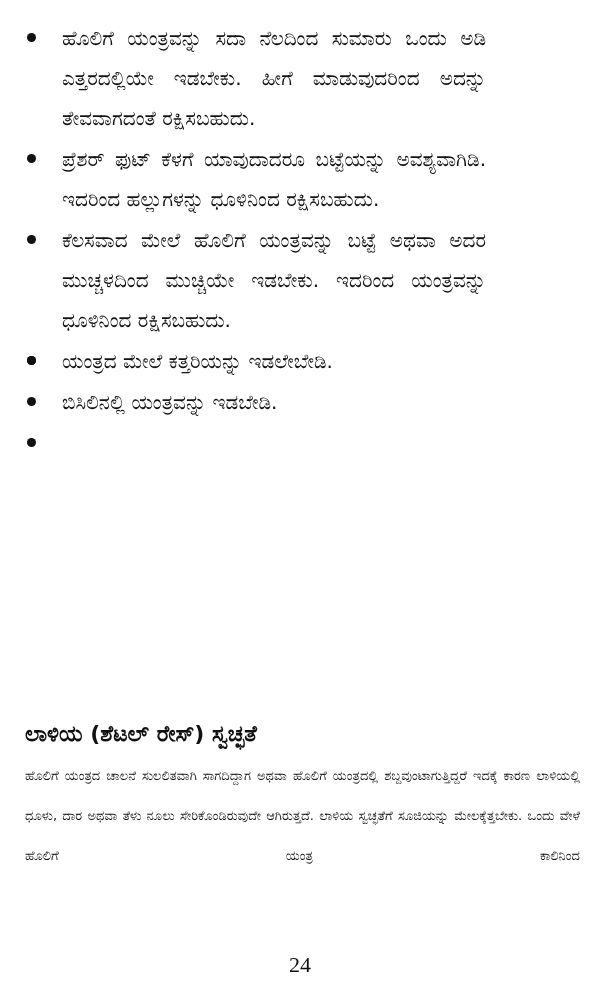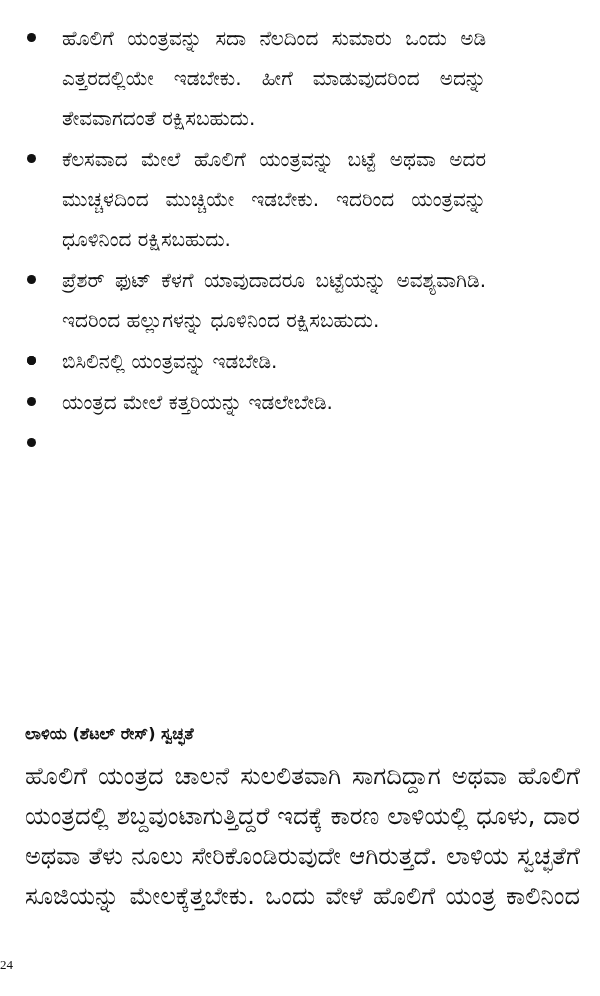--- a/index.html
+++ b/index.html
@@ -46,75 +46,75 @@
       top: 15px;
       width: 9px;
       height: 9px;
       border-radius: 50%;
       background: #111111;
     }
     .section-heading {
       position: absolute;
       left: 25px;
       top: 714px;
-      font-size: 16px;
+      font-size: 22px;
       font-weight: bold;
       line-height: 40px;
       margin: 0;
     }
     .section-body {
       position: absolute;
       left: 25px;
       top: 756px;
       width: 555px;
-      font-size: 24px;
+      font-size: 13px;
       line-height: 40px;
       margin: 0;
       text-align: justify;
       text-align-last: justify;
     }
     .page-number {
       position: absolute;
       left: 0;
       width: 600px;
       top: 955px;
-      text-align: left;
+      text-align: center;
       font-family: "Liberation Serif", serif;
-      font-size: 13px;
+      font-size: 22px;
       line-height: 20px;
     }
   </style>
 </head>
 <body>
 
 <div class="page">
 
   <ul class="bullets">
     <li class="bullet-item">
       <span class="bullet-dot"></span>
       <span>ಹೊಲಿಗೆ ಯಂತ್ರವನ್ನು ಸದಾ ನೆಲದಿಂದ ಸುಮಾರು ಒಂದು ಅಡಿ ಎತ್ತರದಲ್ಲಿಯೇ ಇಡಬೇಕು. ಹೀಗೆ ಮಾಡುವುದರಿಂದ ಅದನ್ನು ತೇವವಾಗದಂತೆ ರಕ್ಷಿಸಬಹುದು.</span>
     </li>
     <li class="bullet-item">
       <span class="bullet-dot"></span>
-      <span>ಕೆಲಸವಾದ ಮೇಲೆ ಹೊಲಿಗೆ ಯಂತ್ರವನ್ನು ಬಟ್ಟೆ ಅಥವಾ ಅದರ ಮುಚ್ಚಳದಿಂದ ಮುಚ್ಚಿಯೇ ಇಡಬೇಕು. ಇದರಿಂದ ಯಂತ್ರವನ್ನು ಧೂಳಿನಿಂದ ರಕ್ಷಿಸಬಹುದು.</span>
+      <span>ಪ್ರೆಶರ್ ಫುಟ್ ಕೆಳಗೆ ಯಾವುದಾದರೂ ಬಟ್ಟೆಯನ್ನು ಅವಶ್ಯವಾಗಿಡಿ. ಇದರಿಂದ ಹಲ್ಲುಗಳನ್ನು ಧೂಳಿನಿಂದ ರಕ್ಷಿಸಬಹುದು.</span>
     </li>
     <li class="bullet-item">
       <span class="bullet-dot"></span>
-      <span>ಪ್ರೆಶರ್ ಫುಟ್ ಕೆಳಗೆ ಯಾವುದಾದರೂ ಬಟ್ಟೆಯನ್ನು ಅವಶ್ಯವಾಗಿಡಿ. ಇದರಿಂದ ಹಲ್ಲುಗಳನ್ನು ಧೂಳಿನಿಂದ ರಕ್ಷಿಸಬಹುದು.</span>
+      <span>ಕೆಲಸವಾದ ಮೇಲೆ ಹೊಲಿಗೆ ಯಂತ್ರವನ್ನು ಬಟ್ಟೆ ಅಥವಾ ಅದರ ಮುಚ್ಚಳದಿಂದ ಮುಚ್ಚಿಯೇ ಇಡಬೇಕು. ಇದರಿಂದ ಯಂತ್ರವನ್ನು ಧೂಳಿನಿಂದ ರಕ್ಷಿಸಬಹುದು.</span>
     </li>
     <li class="bullet-item">
       <span class="bullet-dot"></span>
     </li>
     <li class="bullet-item">
       <span class="bullet-dot"></span>
-      <span>ಬಿಸಿಲಿನಲ್ಲಿ ಯಂತ್ರವನ್ನು ಇಡಬೇಡಿ.</span>
+      <span>ಯಂತ್ರದ ಮೇಲೆ ಕತ್ತರಿಯನ್ನು ಇಡಲೇಬೇಡಿ.</span>
     </li>
     <li class="bullet-item">
       <span class="bullet-dot"></span>
-      <span>ಯಂತ್ರದ ಮೇಲೆ ಕತ್ತರಿಯನ್ನು ಇಡಲೇಬೇಡಿ.</span>
+      <span>ಬಿಸಿಲಿನಲ್ಲಿ ಯಂತ್ರವನ್ನು ಇಡಬೇಡಿ.</span>
     </li>
     <li class="bullet-item">
       <span class="bullet-dot"></span>
     </li>
   </ul>
 
   <h2 class="section-heading">ಲಾಳಿಯ (ಶೆಟಲ್ ರೇಸ್) ಸ್ವಚ್ಛತೆ</h2>
   <p class="section-body">ಹೊಲಿಗೆ ಯಂತ್ರದ ಚಾಲನೆ ಸುಲಲಿತವಾಗಿ ಸಾಗದಿದ್ದಾಗ ಅಥವಾ ಹೊಲಿಗೆ ಯಂತ್ರದಲ್ಲಿ ಶಬ್ದವುಂಟಾಗುತ್ತಿದ್ದರೆ ಇದಕ್ಕೆ ಕಾರಣ ಲಾಳಿಯಲ್ಲಿ ಧೂಳು, ದಾರ ಅಥವಾ ತೆಳು ನೂಲು ಸೇರಿಕೊಂಡಿರುವುದೇ ಆಗಿರುತ್ತದೆ. ಲಾಳಿಯ ಸ್ವಚ್ಛತೆಗೆ ಸೂಜಿಯನ್ನು ಮೇಲಕ್ಕೆತ್ತಬೇಕು. ಒಂದು ವೇಳೆ ಹೊಲಿಗೆ ಯಂತ್ರ ಕಾಲಿನಿಂದ</p>
 
   <div class="page-number">24</div>

